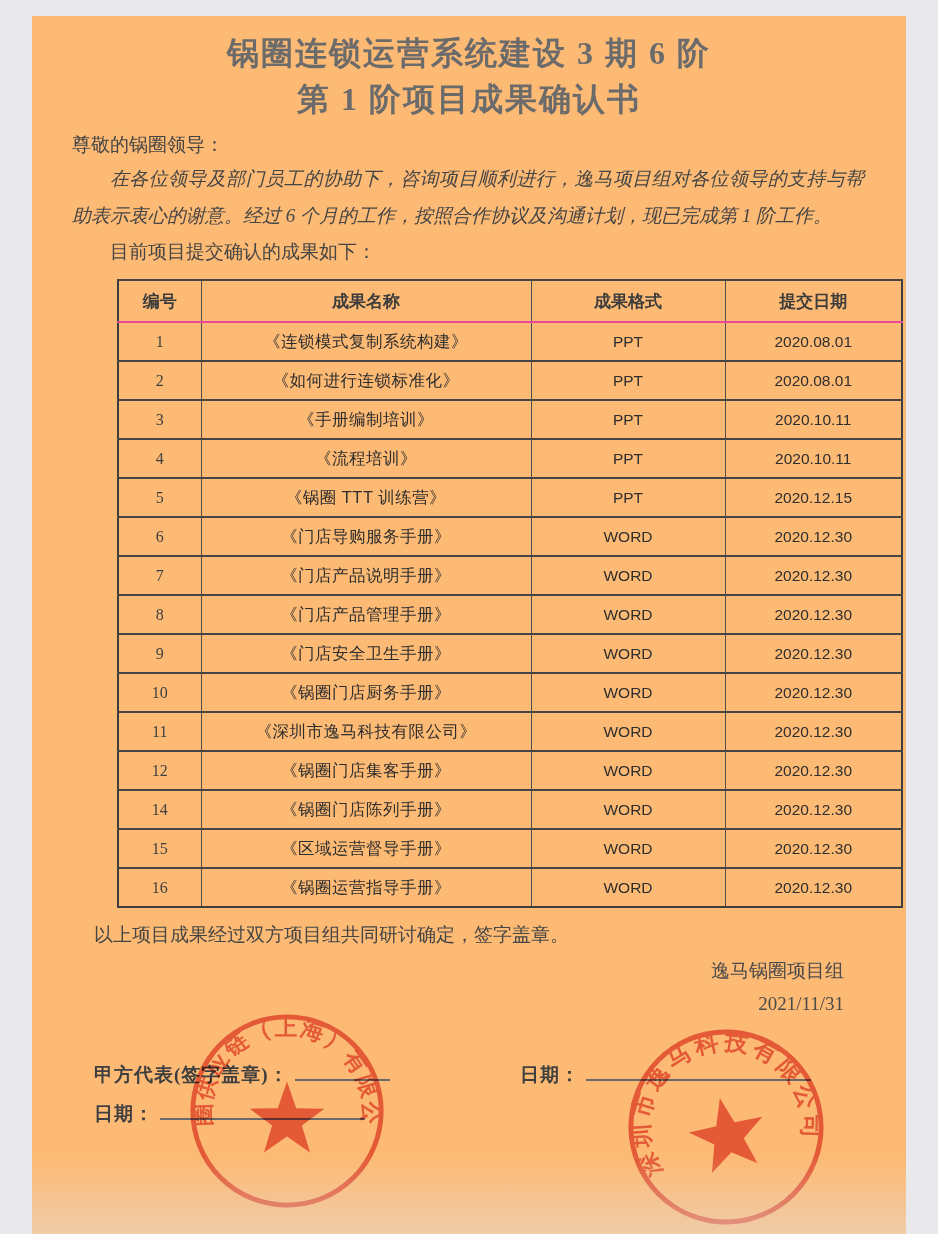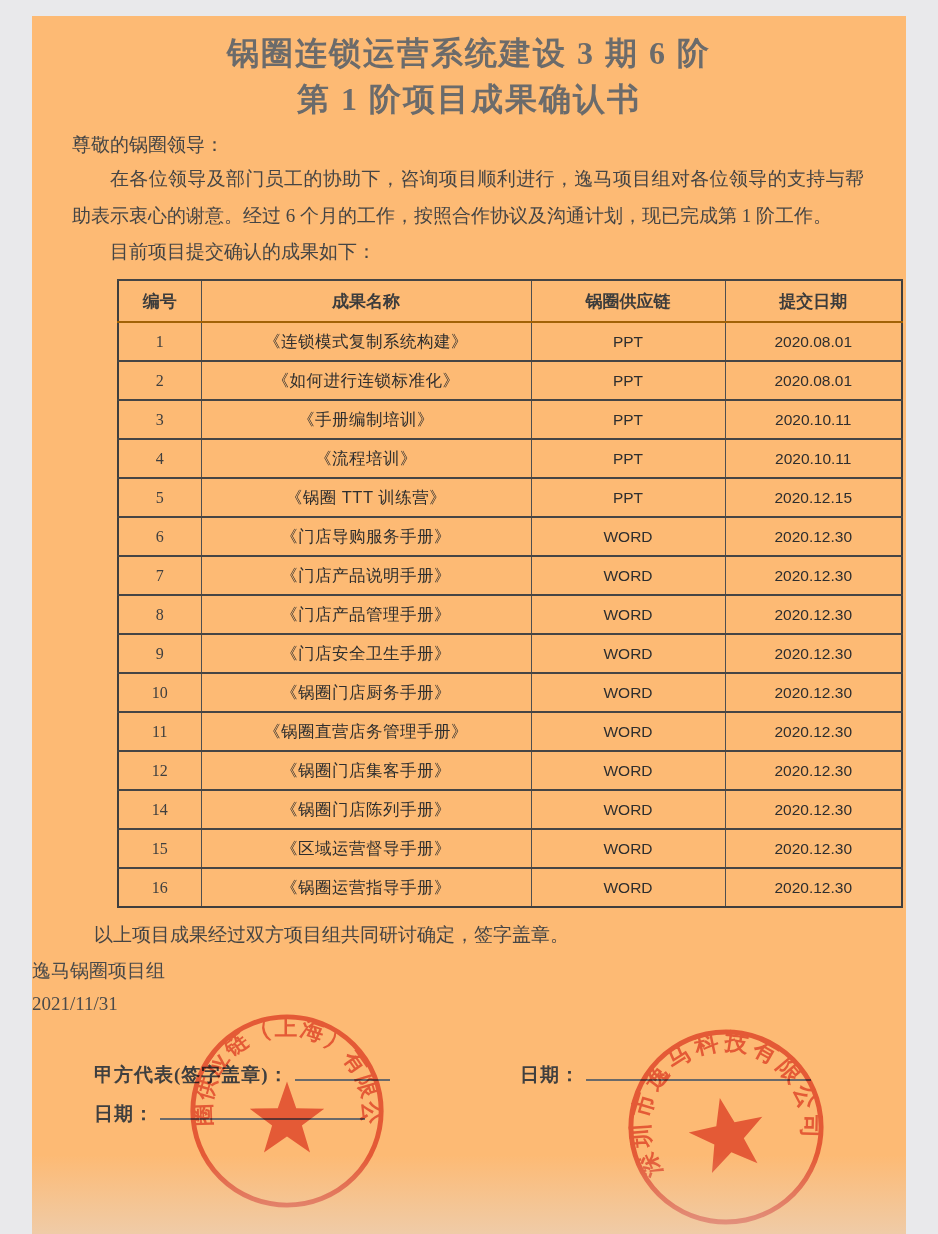--- a/index.html
+++ b/index.html
@@ -14,45 +14,45 @@
   }
   .page::after{
     content:'';position:absolute;left:0;right:0;bottom:0;height:95px;
     background:linear-gradient(to bottom, rgba(228,229,232,0) 0%, rgba(223,224,228,.55) 100%);
     pointer-events:none;
   }
   .title{ text-align:center; font-weight:bold; color:#6b6b6b;
     font-size:32px; line-height:46px; padding-top:14px; letter-spacing:2px;}
   .salutation{ margin:8px 42px 0 40px; font-size:19px; line-height:30px;}
   .body-par{ margin:0 42px 0 40px; font-size:19px; line-height:37px;
-    text-indent:2em; text-align:justify;}
+    text-indent:2em; text-align:justify;font-style:italic;}
   .intro{ margin:0 42px 0 40px; font-size:19px; line-height:36px; text-indent:2em;}
 
   table.results{
     border-collapse:collapse; margin:9px 0 0 85px;
     width:784px; table-layout:fixed;
     border:2px solid #3e3e3e;
   }
   table.results th, table.results td{
     border:1px solid #4f4f4f; text-align:center; vertical-align:middle;
     padding:0;
   }
   table.results th{ height:40px; font-size:17px; font-weight:600; color:#3c3c3c;
-    border-bottom:2px solid #a16207;}
+    border-bottom:2px solid #ec4899;}
   table.results td{ height:37px; }
   table.results tr{ border-top:2px solid #454545;}
   .col-seq{width:83px;} .col-name{width:330px;} .col-fmt{width:194px;} .col-date{width:177px;}
   td.c0{ font-size:16px; color:#3f3f3f;}
   td.c1{ font-family:"Liberation Sans","DejaVu Sans",sans-serif; font-weight:normal;
     font-size:16.5px; color:#2e2e2e; letter-spacing:.5px;}
   td.c2, td.c3{ font-family:"Liberation Sans","DejaVu Sans",sans-serif; font-weight:normal;
     font-size:15.5px; color:#2e2e2e;}
 
   .confirm{ margin:13px 42px 0 62px; font-size:19px; line-height:27px;}
-  .signoff{ text-align:left; margin:6px 62px 0 0; font-size:19px; line-height:33px; color:#4a4a4a;}
+  .signoff{ text-align:right; margin:6px 62px 0 0; font-size:19px; line-height:33px; color:#4a4a4a;}
 
   .sign-area{ position:absolute; top:1046px; left:62px; width:826px;
     display:flex; justify-content:space-between; font-size:19px; color:#3f3f3f;}
   .sign-block{ font-weight:600; letter-spacing:1px;}
   .sign-block .row{ margin-bottom:13px; line-height:26px; white-space:nowrap;}
   .uline{ display:inline-block; border-bottom:2px solid #6a6a6a; height:16px;
     vertical-align:baseline; margin-left:6px;}
   .ul-rep-a{width:95px;} .ul-date-a{width:205px;}
   .ul-rep-b{width:120px;} .ul-date-b{width:225px;}
 
@@ -79,21 +79,21 @@
     <colgroup>
       <col class="col-seq">
         <col class="col-name">
         <col class="col-fmt">
         <col class="col-date">
     </colgroup>
     <thead>
       <tr>
         <th>编号</th>
         <th>成果名称</th>
-        <th>锅圈供应链</th>
+        <th>成果格式</th>
         <th>提交日期</th>
       </tr>
     </thead>
     <tbody>
         <tr>
           <td class="c0">1</td>
           <td class="c1">《连锁模式复制系统构建》</td>
           <td class="c2">PPT</td>
           <td class="c3">2020.08.01</td>
         </tr>
@@ -146,21 +146,21 @@
           <td class="c3">2020.12.30</td>
         </tr>
         <tr>
           <td class="c0">10</td>
           <td class="c1">《锅圈门店厨务手册》</td>
           <td class="c2">WORD</td>
           <td class="c3">2020.12.30</td>
         </tr>
         <tr>
           <td class="c0">11</td>
-          <td class="c1">《锅圈直营店务管理手册》</td>
+          <td class="c1">《深圳市逸马科技有限公司》</td>
           <td class="c2">WORD</td>
           <td class="c3">2020.12.30</td>
         </tr>
         <tr>
           <td class="c0">12</td>
           <td class="c1">《锅圈门店集客手册》</td>
           <td class="c2">WORD</td>
           <td class="c3">2020.12.30</td>
         </tr>
         <tr>

